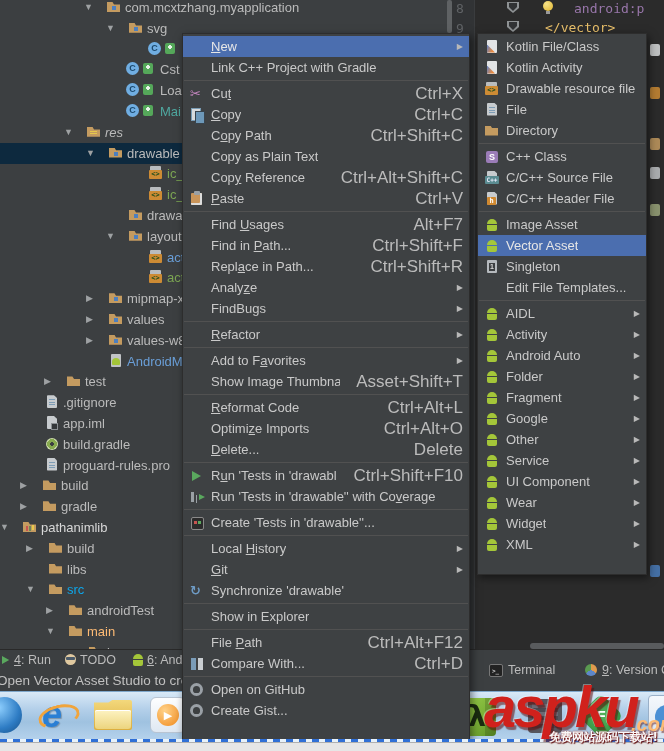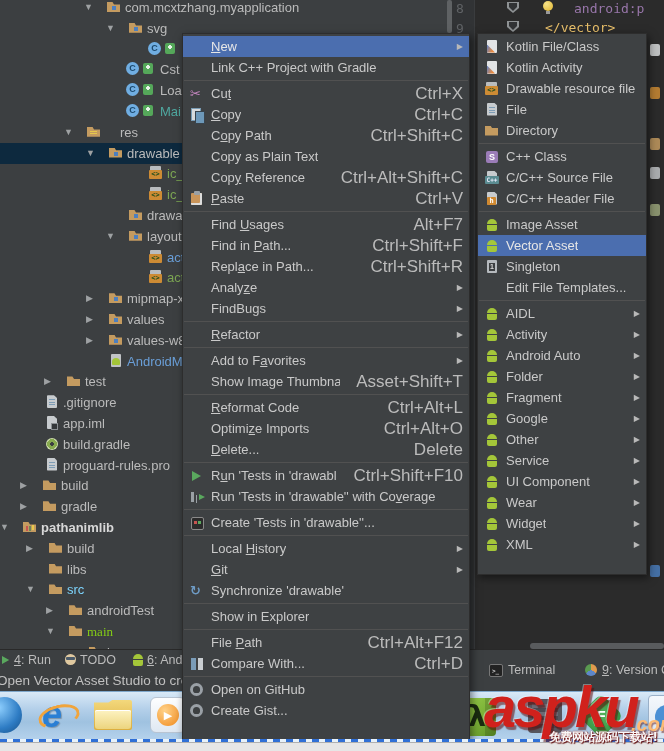--- a/index.html
+++ b/index.html
@@ -225,21 +225,21 @@
         <span class="ic ic-class" style="left: 126px;"></span>
         <span class="tlabel" style="left: 160px; color: rgb(187, 187, 187);">Loa</span>
       </div>
       <div class="tree-row" style="top: 101px;">
         <span class="ic ic-class" style="left: 126px;"></span>
         <span class="tlabel" style="left: 160px; color: rgb(79, 168, 160);">Mai</span>
       </div>
       <div class="tree-row" style="top: 121.8px;">
         <span class="tri" style="left: 64px;">▼</span>
         <span class="ic ic-folder-res" style="left: 86px;"></span>
-        <span class="tlabel" style="left: 120px; color: rgb(187, 187, 187);">res</span>
+        <span class="tlabel" style="left: 105px; color: rgb(187, 187, 187); font-style: italic;">res</span>
       </div>
       <div class="tree-row selected" style="top: 142.6px;">
         <span class="tri" style="left: 86px;">▼</span>
         <span class="ic ic-folder-dot" style="left: 108px;"></span>
         <span class="tlabel" style="left: 127px; color: rgb(187, 187, 187);">drawable</span>
       </div>
       <div class="tree-row" style="top: 163.4px;">
         <span class="ic ic-xml" style="left: 148px;"></span>
         <span class="tlabel" style="left: 167px; color: rgb(124, 166, 83);">ic_and</span>
       </div>
@@ -310,45 +310,45 @@
         <span class="tlabel" style="left: 61px; color: rgb(187, 187, 187);">build</span>
       </div>
       <div class="tree-row" style="top: 496.2px;">
         <span class="tri" style="left: 20px;">▶</span>
         <span class="ic ic-folder" style="left: 42px;"></span>
         <span class="tlabel" style="left: 61px; color: rgb(187, 187, 187);">gradle</span>
       </div>
       <div class="tree-row" style="top: 517px;">
         <span class="tri" style="left: 0px;">▼</span>
         <span class="ic ic-folder-lib" style="left: 22px;"></span>
-        <span class="tlabel" style="left: 41px; color: rgb(216, 216, 216); font-weight: bold;">pathanimlib</span>
+        <span class="tlabel" style="left: 41px; color: rgb(216, 216, 216); font-weight: normal;">pathanimlib</span>
       </div>
       <div class="tree-row" style="top: 537.8px;">
         <span class="tri" style="left: 26px;">▶</span>
         <span class="ic ic-folder" style="left: 48px;"></span>
         <span class="tlabel" style="left: 67px; color: rgb(187, 187, 187);">build</span>
       </div>
       <div class="tree-row" style="top: 558.6px;">
         <span class="ic ic-folder" style="left: 48px;"></span>
         <span class="tlabel" style="left: 67px; color: rgb(187, 187, 187);">libs</span>
       </div>
       <div class="tree-row" style="top: 579.4px;">
         <span class="tri" style="left: 26px;">▼</span>
         <span class="ic ic-folder" style="left: 48px;"></span>
-        <span class="tlabel" style="left: 67px; color: #7dd3fc;">src</span>
+        <span class="tlabel" style="left: 67px; color: #0ea5e9;">src</span>
       </div>
       <div class="tree-row" style="top: 600.2px;">
         <span class="tri" style="left: 46px;">▶</span>
         <span class="ic ic-folder" style="left: 68px;"></span>
         <span class="tlabel" style="left: 87px; color: rgb(187, 187, 187);">androidTest</span>
       </div>
       <div class="tree-row" style="top: 621px;">
         <span class="tri" style="left: 46px;">▼</span>
         <span class="ic ic-folder" style="left: 68px;"></span>
-        <span class="tlabel" style="left: 87px; color: #84cc16; font-family: Liberation Serif, serif;">main</span>
+        <span class="tlabel" style="left: 87px; color: #fdba74;">main</span>
       </div>
       <div class="tree-row" style="top: 641.8px;">
         <span class="tri" style="left: 66px;">▼</span>
         <span class="ic ic-folder-dot" style="left: 88px;"></span>
         <span class="tlabel" style="left: 107px; color: rgb(187, 187, 187);">java</span>
       </div>
     </div>
 
   <div class="bottombar">
     <div class="sb-item" style="left:14px;top:0;">

